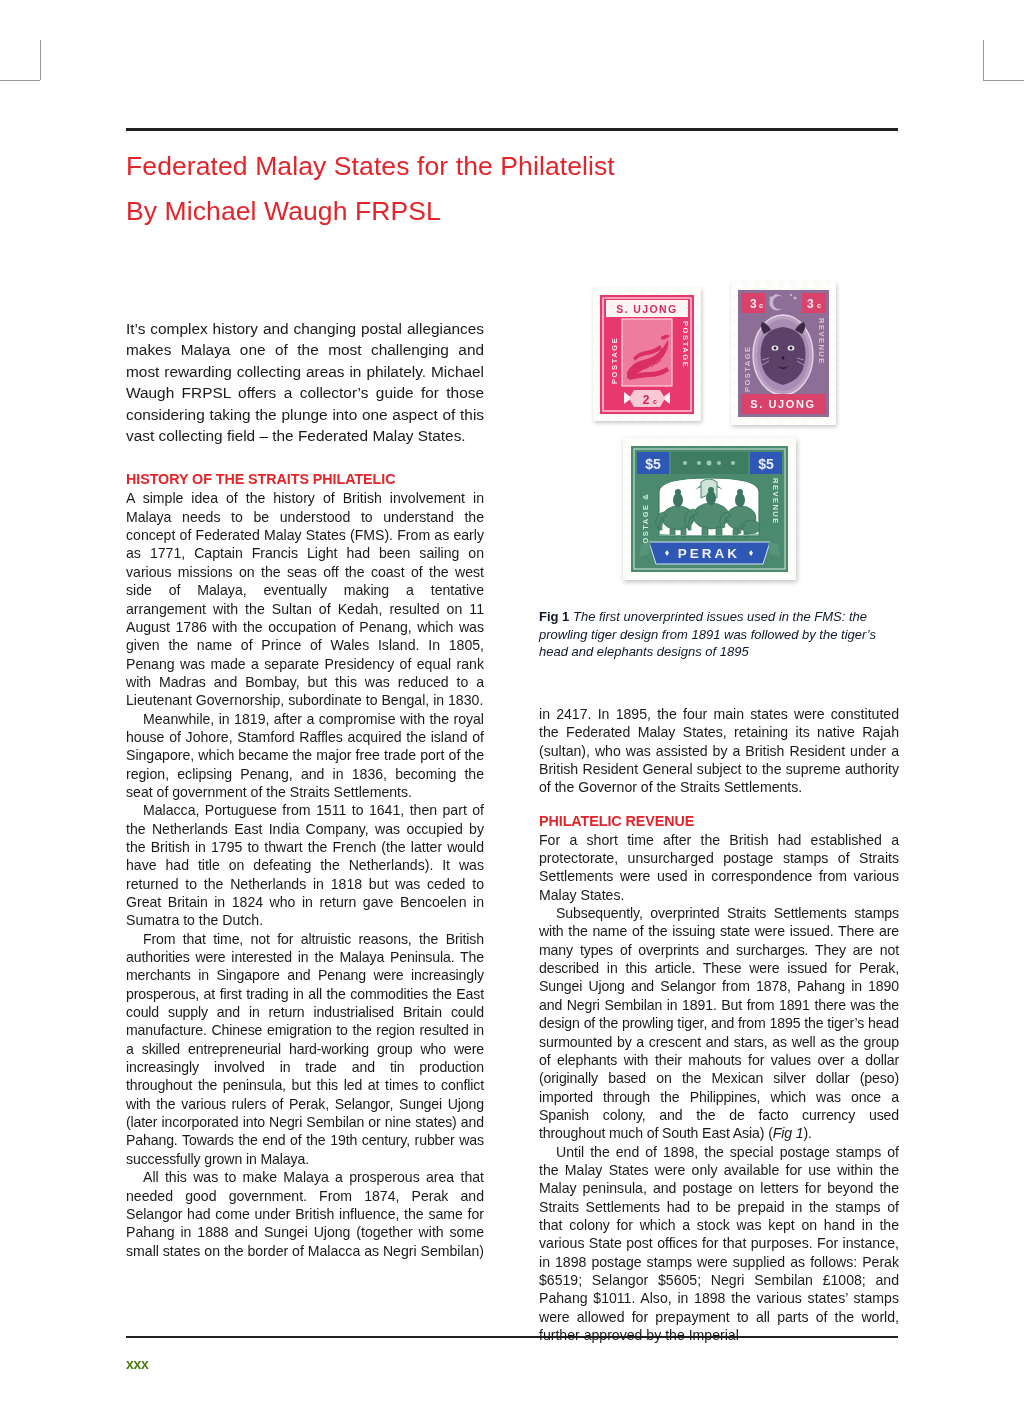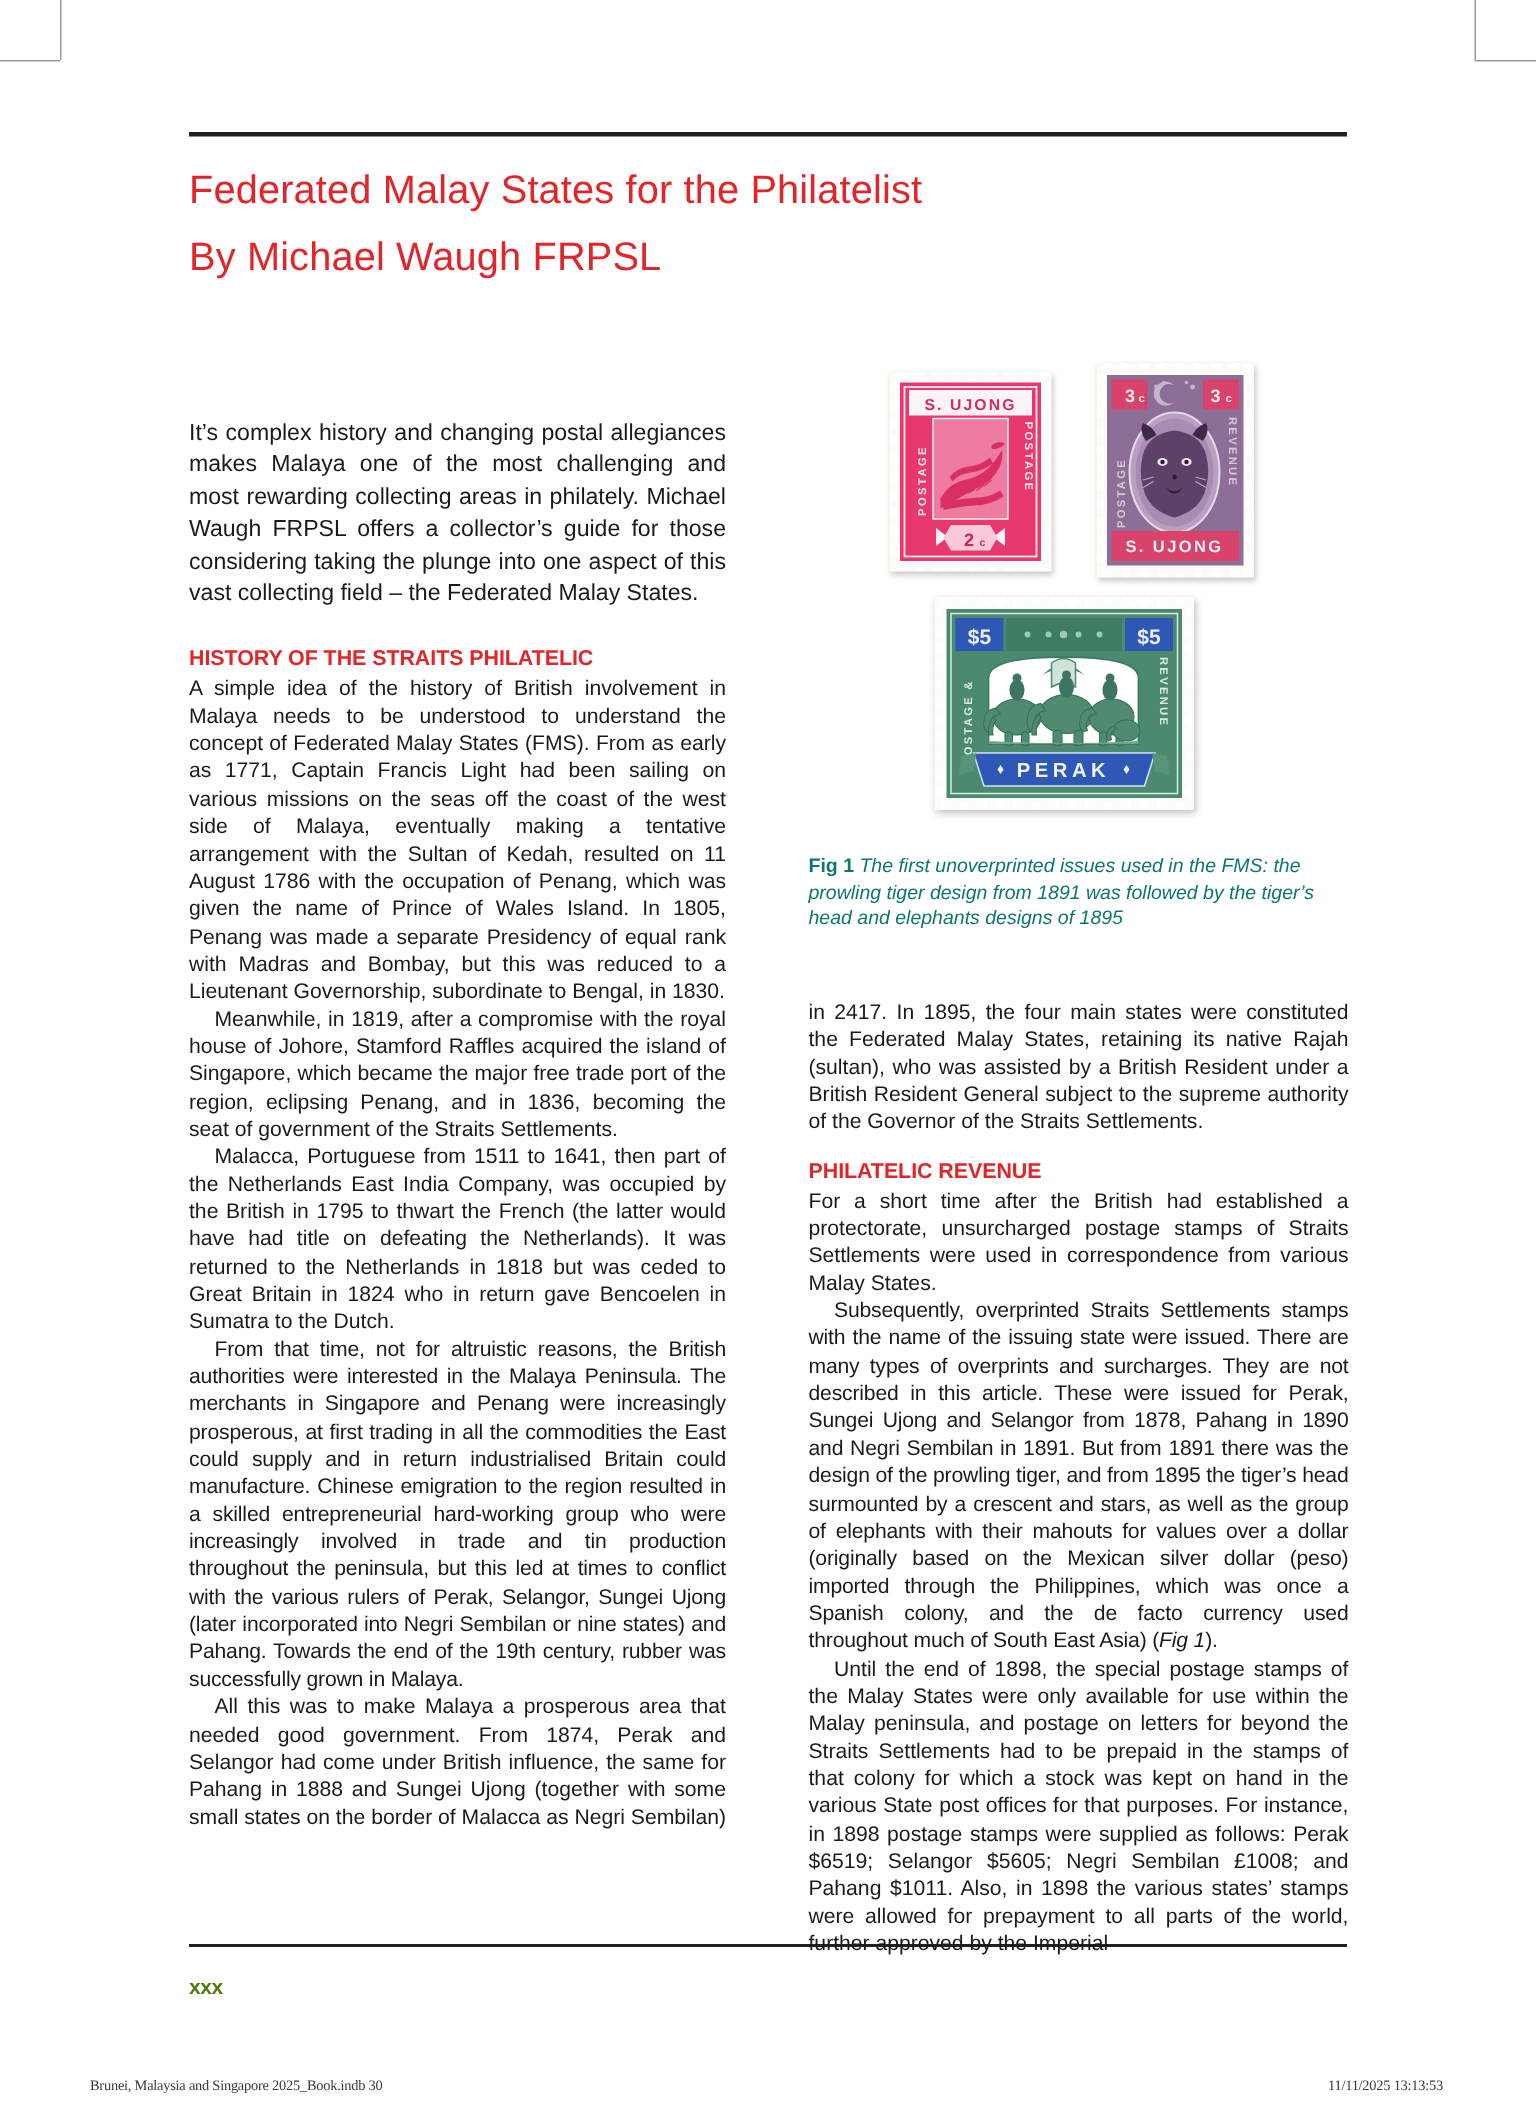--- a/index.html
+++ b/index.html
@@ -5,21 +5,21 @@
   html,body{margin:0;padding:0;}
   body{
     width:1024px;height:1412px;
     background:#ffffff;
     font-family:"Liberation Sans", sans-serif;
     color:#1a1a1a;
     position:relative;
     overflow:hidden;
     -webkit-font-smoothing:antialiased;
   }
-  .page{position:absolute;inset:0;}
+  .page{position:absolute;inset:0;margin-top:40px;}
 
   
   .cropmark{position:absolute;background:#9a9a9a;}
   .cm-tl-v{left:40px;top:0;width:1px;height:40px;}
   .cm-tl-h{left:0;top:40px;width:40px;height:1px;}
   .cm-tr-v{left:983px;top:0;width:1px;height:40px;}
   .cm-tr-h{left:983px;top:40px;width:41px;height:1px;}
 
   
   .rule-top{position:absolute;left:126px;top:88px;width:772px;height:3px;background:#231f20;}
@@ -60,21 +60,21 @@
       box-shadow:1px 2px 4px rgba(0,0,0,.22);}
   
   .s2{left:192px;top:2px;width:105px;height:143px;
       box-shadow:1px 2px 4px rgba(0,0,0,.22);}
   
   .s3{left:84px;top:158px;width:173px;height:142px;
       box-shadow:1px 2px 5px rgba(0,0,0,.25);}
 
   .caption{
     position:absolute;left:0;top:328px;width:362px;
-    font-size:13px;line-height:17.6px;font-style:italic;color:#0f766e;
+    font-size:13px;line-height:17.6px;font-style:italic;color:#0f172a;
     text-align:left;
   }
   .caption b{font-style:normal;font-weight:bold;}
 
   
   .folio{position:absolute;left:126px;top:1316px;font-size:14px;font-weight:bold;
          letter-spacing:-.3px;color:#4d7c0f;}
   .slug-left{position:absolute;left:60px;top:1385px;font-size:9.6px;color:#3a3a3a;
              font-family:"Liberation Serif", serif;letter-spacing:-.15px;}
   .slug-right{position:absolute;right:62px;top:1385px;font-size:9.6px;color:#3a3a3a;

